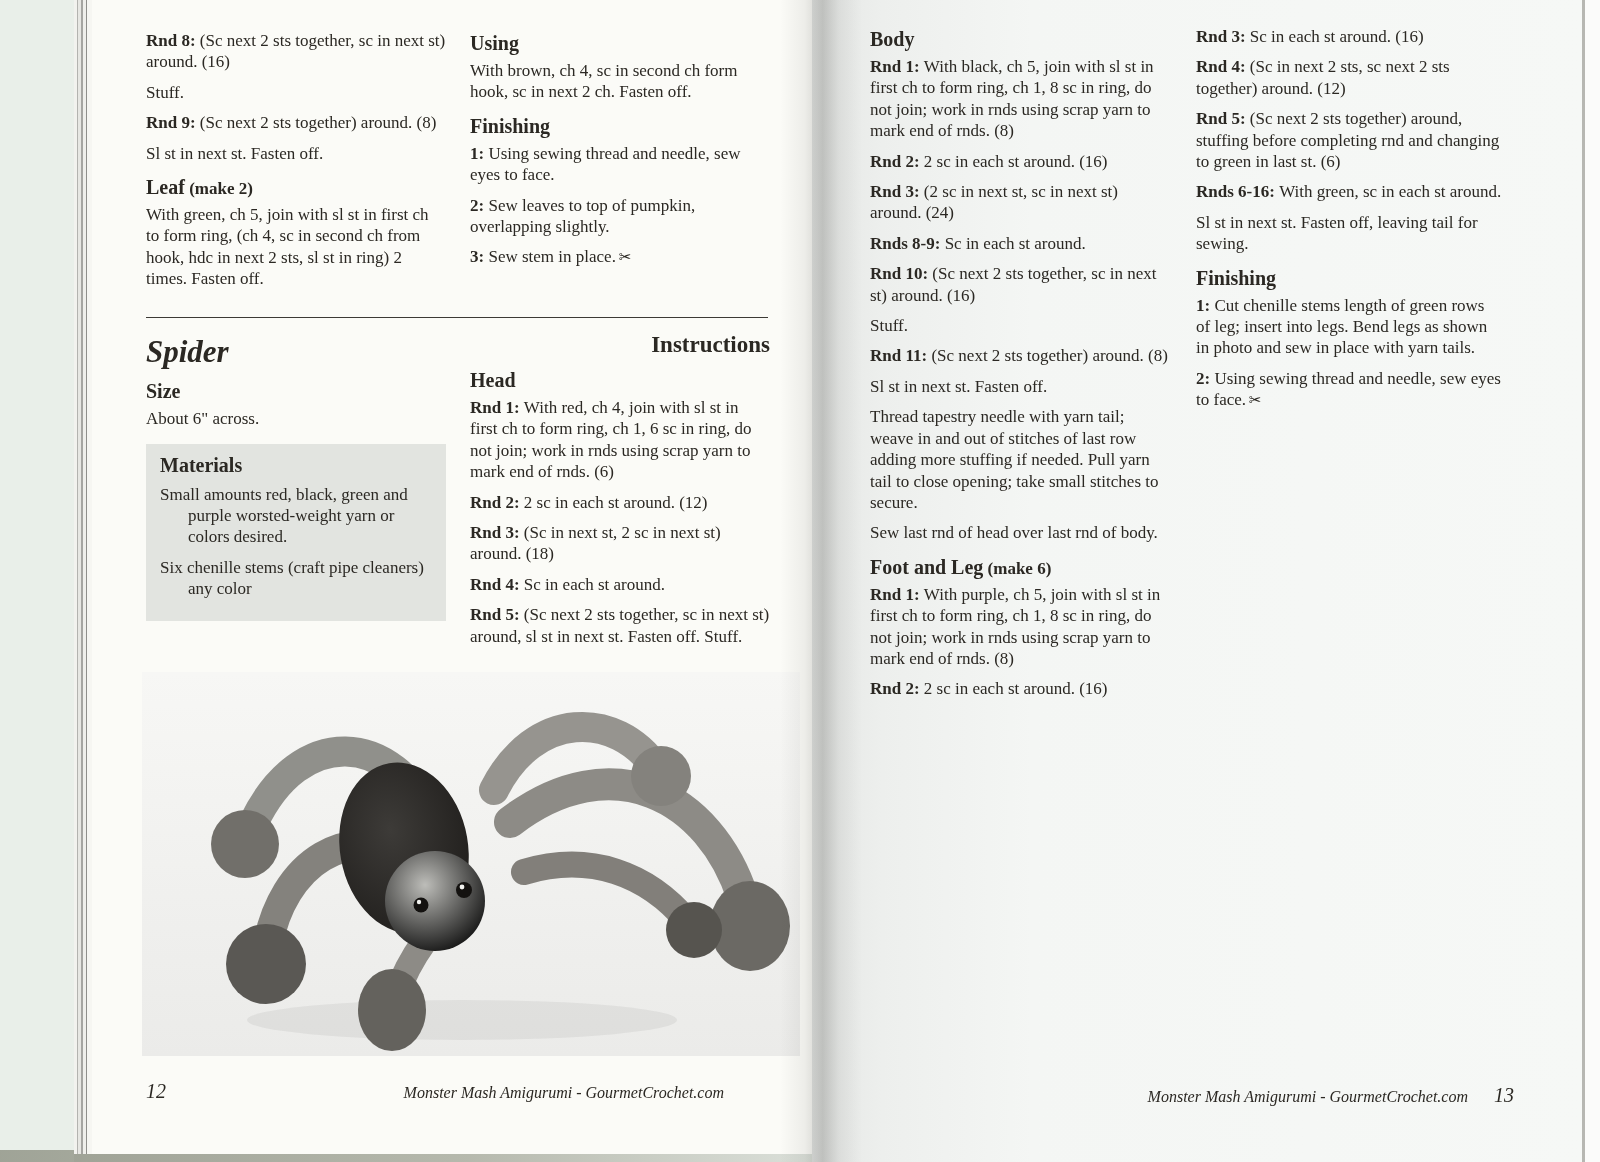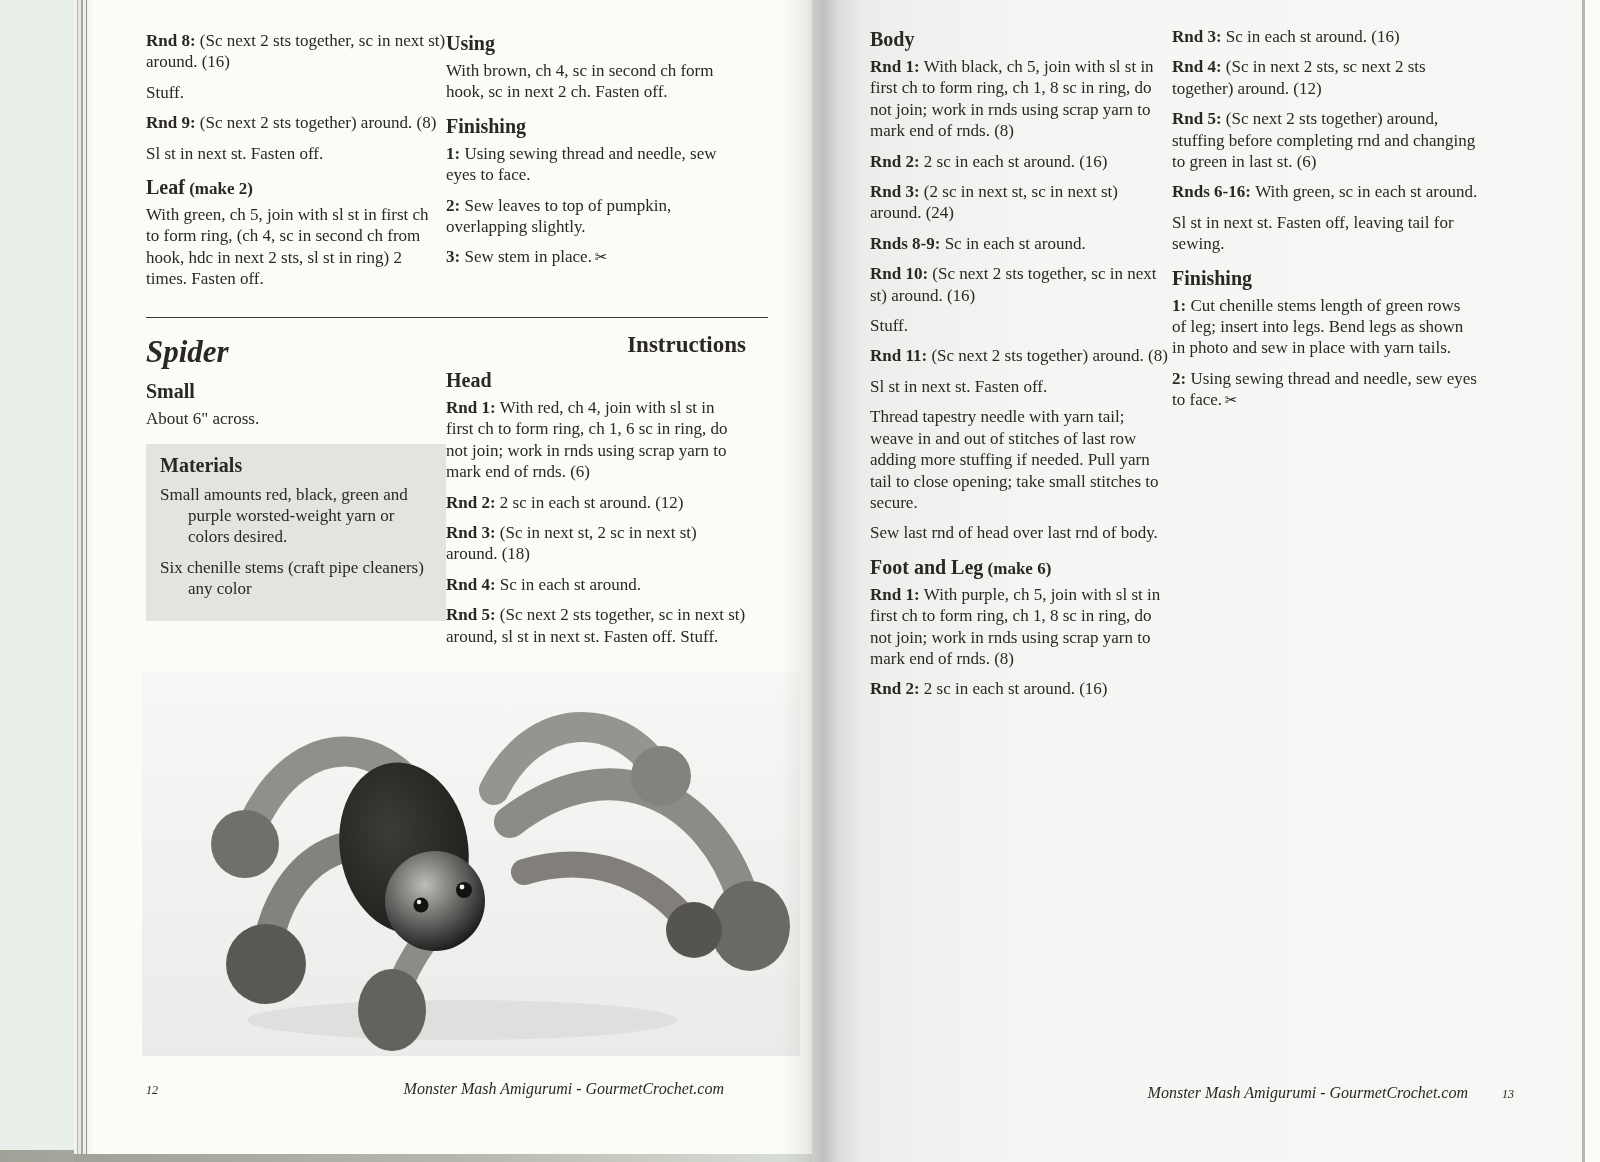--- a/index.html
+++ b/index.html
@@ -18,21 +18,21 @@
   .page-left{left:92px;width:720px;height:1154px;background:#fbfbf7;}
   .page-right{left:812px;width:774px;height:1162px;
     background:linear-gradient(to right,#e4e6e4 0px,#edefed 70px,#f4f6f4 220px,#f6f8f6 100%);}
   .gutter{position:absolute;left:780px;top:0;width:82px;height:1162px;pointer-events:none;
     background:linear-gradient(to right,rgba(55,55,50,0) 0%,rgba(55,55,50,.07) 30%,rgba(55,55,50,.22) 52%,rgba(55,55,50,.07) 72%,rgba(55,55,50,0) 100%);}
   .right-edge{position:absolute;left:1582px;top:0;width:3px;height:1162px;background:#b7b7b2;}
   .outer-right{position:absolute;left:1585px;top:0;width:15px;height:1162px;background:#fbfbfa;}
 
   .pl-content{position:absolute;left:54px;top:30px;width:624px;}
   .pr-content{position:absolute;left:58px;top:26px;width:644px;}
-  .cols{display:grid;grid-template-columns:300px 300px;align-items:start;}
+  .cols{display:grid;grid-template-columns:300px 300px;column-gap:24px;align-items:start;}
   .rcols{grid-template-columns:302px 306px;}
 
   .para{font-size:17px;line-height:1.26;margin:0 0 9px 0;}
   .para strong{font-weight:bold;}
   .para.hang{padding-left:28px;text-indent:-28px;}
   .sec-h{font-size:20px;font-weight:bold;margin:12px 0 5px 0;line-height:1.15;}
   .col > .sec-h:first-child{margin-top:2px;}
   .h-suffix{font-size:17px;font-weight:bold;}
   .sec-h-lg{font-size:23px;font-weight:bold;margin:0 0 8px 0;line-height:1.1;text-align:right;}
   .sec-title{font-size:31px;font-weight:bold;font-style:italic;margin:4px 0 10px 0;line-height:1.05;}
@@ -41,21 +41,21 @@
   .materials-box .sec-h{margin:0 0 7px 0;}
   .scissors{font-size:15px;letter-spacing:-1px;}
 
   .photo{margin-top:16px;margin-left:-4px;width:658px;height:384px;}
   .photo svg{display:block;width:100%;height:100%;}
 
   .footer{position:absolute;display:flex;align-items:baseline;font-style:italic;font-size:16px;}
   .footer-left{left:54px;top:1080px;width:624px;}
   .footer-right{left:58px;top:1084px;width:644px;}
   .booktitle{flex:1;text-align:right;}
-  .pagenum{width:46px;font-size:12px;}
+  .pagenum{width:46px;font-size:20px;}
   .footer-right .pagenum:last-child{text-align:right;}
 </style>
 </head>
 <body>
 
 <div class="outer-strip"></div>
 <div class="bottom-strip"></div>
 <div class="page-stack"></div>
 
 <div class="page page-left">
@@ -75,21 +75,21 @@
           <div class="sec-h"><span>Finishing</span></div>
           <p class="para"><strong>1: </strong>Using sewing thread and needle, sew eyes to face.</p>
           <p class="para"><strong>2: </strong>Sew leaves to top of pumpkin, overlapping slightly.</p>
           <p class="para"><strong>3: </strong>Sew stem in place.<span class="scissors"> ✂</span></p>
         </div>
     </div>
     <hr class="divider">
     <div class="cols">
       <div class="col">
         <div class="sec-title">Spider</div>
-        <div class="sec-h">Small</div>
+        <div class="sec-h">Size</div>
         <p class="para">About 6" across.</p>
         <div class="materials-box">
           <div class="sec-h">Materials</div>
           <div>
               <p class="para hang">Small amounts red, black, green and purple worsted-weight yarn or colors desired.</p>
               <p class="para hang">Six chenille stems (craft pipe cleaners) any color</p>
             </div>
         </div>
       </div>
       <div class="col">

